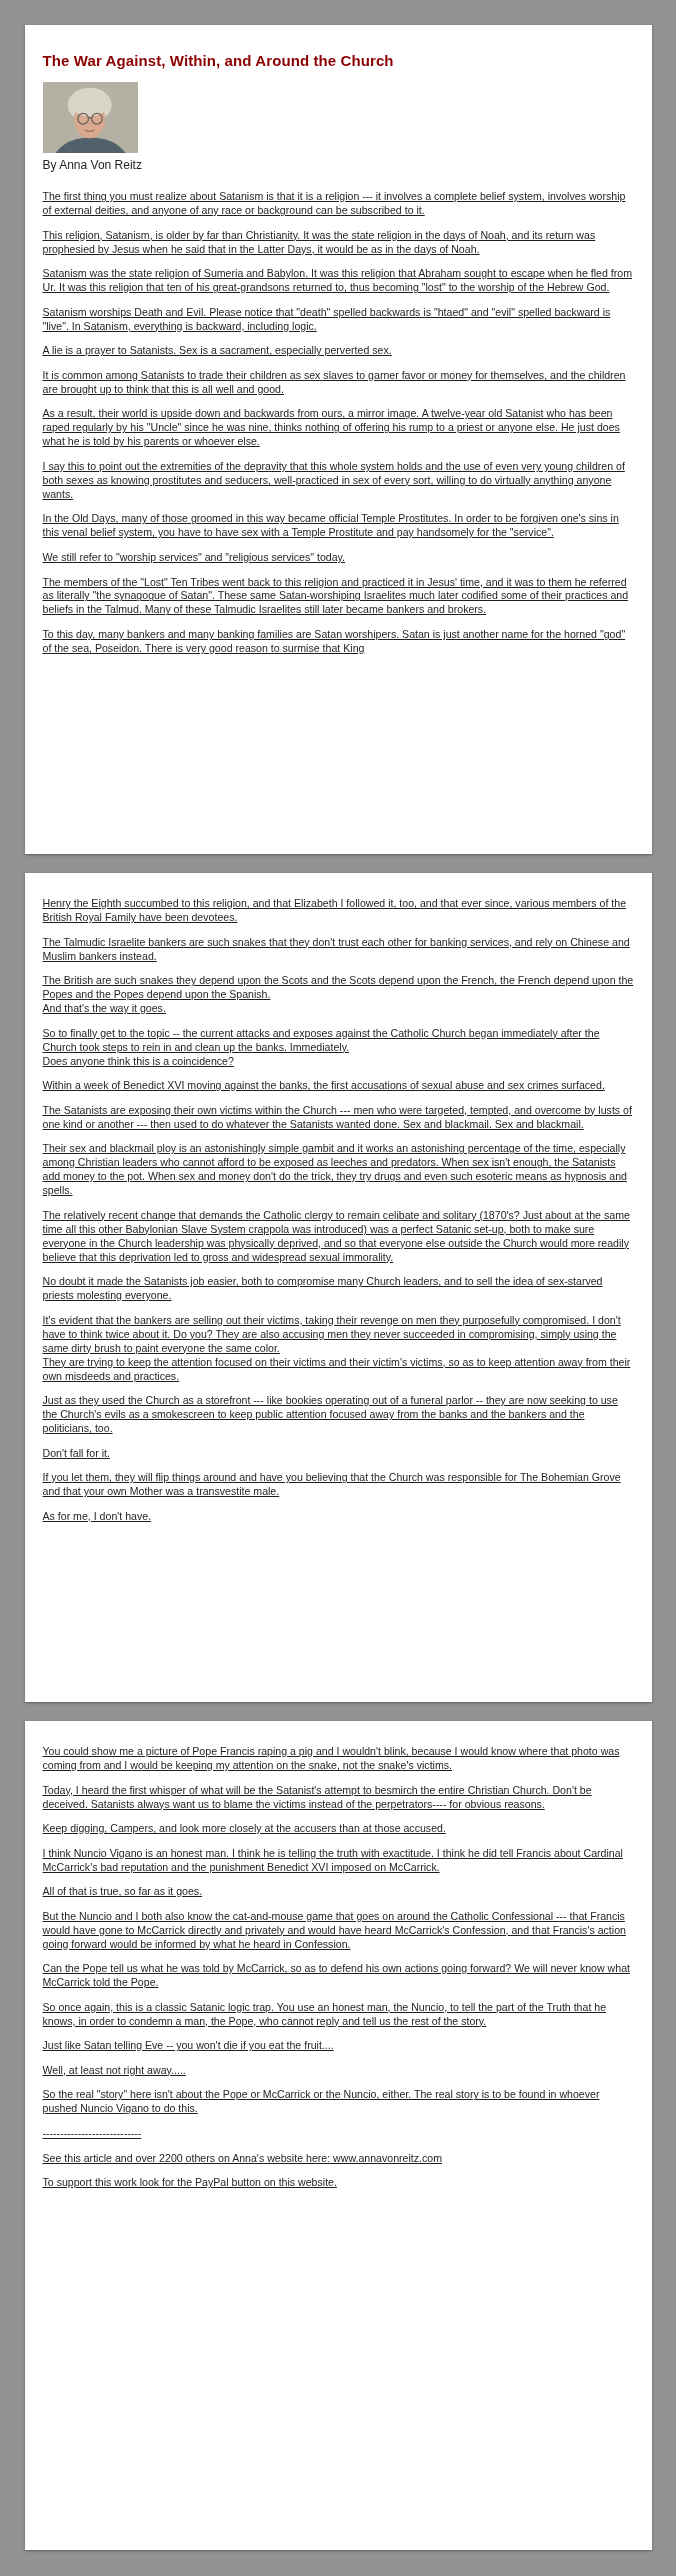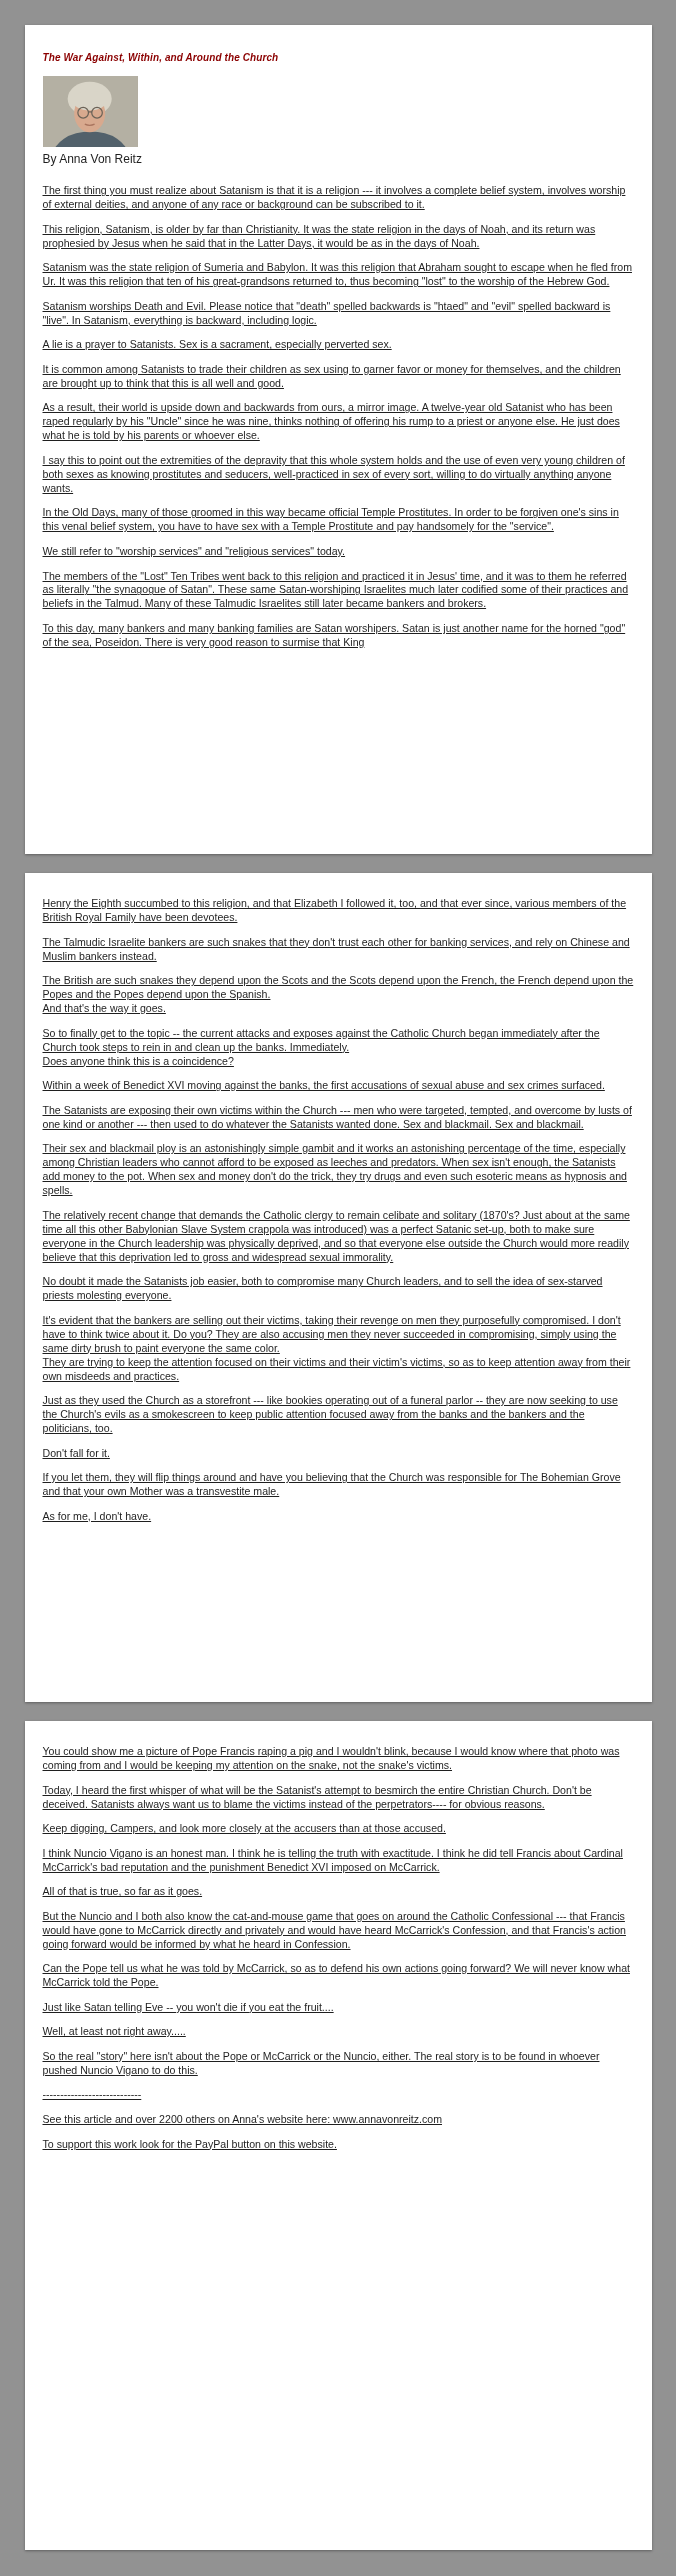--- a/index.html
+++ b/index.html
@@ -14,26 +14,25 @@
     width: 627px;
     height: 829px;
     background: #ffffff;
     margin: 0 auto 19px;
     padding: 24.5px 18px 24.5px 18px;
     box-shadow: 0 0.8px 2.5px rgba(0,0,0,0.35);
     overflow: hidden;
   }
   .page:last-child { margin-bottom: 0; }
   .title {
-    font-size: 10px;
+    font-size: 15px;
     font-weight: 700;
     color: #8B0000;
     margin: 3.3px 0 13px 0;
     letter-spacing: 0.1px;
-    font-style: italic;
   }
   .photo {
     width: 95px;
     height: 71px;
     margin: 0 0 4.9px 0;
     overflow: hidden;
     background: #b3ada0;
   }
   .byline {
     font-size: 12px;
@@ -74,21 +73,21 @@
     </div>
 
     <div class="byline">By Anna Von Reitz</div>
 
     <div class="page-body">
         <p class="para">The first thing you must realize about Satanism is that it is a religion --- it involves a complete belief system, involves worship of external deities, and anyone of any race or background can be subscribed to it.</p>
         <p class="para">This religion, Satanism, is older by far than Christianity. It was the state religion in the days of Noah, and its return was prophesied by Jesus when he said that in the Latter Days, it would be as in the days of Noah.</p>
         <p class="para">Satanism was the state religion of Sumeria and Babylon. It was this religion that Abraham sought to escape when he fled from Ur. It was this religion that ten of his great-grandsons returned to, thus becoming "lost" to the worship of the Hebrew God.</p>
         <p class="para">Satanism worships Death and Evil. Please notice that "death" spelled backwards is "htaed" and "evil" spelled backward is "live". In Satanism, everything is backward, including logic.</p>
         <p class="para">A lie is a prayer to Satanists. Sex is a sacrament, especially perverted sex.</p>
-        <p class="para">It is common among Satanists to trade their children as sex using to garner favor or money for themselves, and the children are brought up to think that this is all well and good.</p>
+        <p class="para">It is common among Satanists to trade their children as sex slaves to garner favor or money for themselves, and the children are brought up to think that this is all well and good.</p>
         <p class="para">As a result, their world is upside down and backwards from ours, a mirror image. A twelve-year old Satanist who has been raped regularly by his "Uncle" since he was nine, thinks nothing of offering his rump to a priest or anyone else. He just does what he is told by his parents or whoever else.</p>
         <p class="para">I say this to point out the extremities of the depravity that this whole system holds and the use of even very young children of both sexes as knowing prostitutes and seducers, well-practiced in sex of every sort, willing to do virtually anything anyone wants.</p>
         <p class="para">In the Old Days, many of those groomed in this way became official Temple Prostitutes. In order to be forgiven one's sins in this venal belief system, you have to have sex with a Temple Prostitute and pay handsomely for the "service".</p>
         <p class="para">We still refer to "worship services" and "religious services" today.</p>
         <p class="para">The members of the "Lost" Ten Tribes went back to this religion and practiced it in Jesus' time, and it was to them he referred as literally "the synagogue of Satan". These same Satan-worshiping Israelites much later codified some of their practices and beliefs in the Talmud. Many of these Talmudic Israelites still later became bankers and brokers.</p>
         <p class="para">To this day, many bankers and many banking families are Satan worshipers. Satan is just another name for the horned "god" of the sea, Poseidon. There is very good reason to surmise that King</p>
       </div>
   </section>
 
   <section class="page">
@@ -115,20 +114,21 @@
 
   <section class="page">
     <div class="page-body">
         <p class="para">You could show me a picture of Pope Francis raping a pig and I wouldn't blink, because I would know where that photo was coming from and I would be keeping my attention on the snake, not the snake's victims.</p>
         <p class="para">Today, I heard the first whisper of what will be the Satanist's attempt to besmirch the entire Christian Church. Don't be deceived. Satanists always want us to blame the victims instead of the perpetrators---- for obvious reasons.</p>
         <p class="para">Keep digging, Campers, and look more closely at the accusers than at those accused.</p>
         <p class="para">I think Nuncio Vigano is an honest man. I think he is telling the truth with exactitude. I think he did tell Francis about Cardinal McCarrick's bad reputation and the punishment Benedict XVI imposed on McCarrick.</p>
         <p class="para">All of that is true, so far as it goes.</p>
         <p class="para">But the Nuncio and I both also know the cat-and-mouse game that goes on around the Catholic Confessional --- that Francis would have gone to McCarrick directly and privately and would have heard McCarrick's Confession, and that Francis's action going forward would be informed by what he heard in Confession.</p>
         <p class="para">Can the Pope tell us what he was told by McCarrick, so as to defend his own actions going forward? We will never know what McCarrick told the Pope.</p>
+        <p class="para">So once again, this is a classic Satanic logic trap. You use an honest man, the Nuncio, to tell the part of the Truth that he knows, in order to condemn a man, the Pope, who cannot reply and tell us the rest of the story.</p>
         <p class="para">Just like Satan telling Eve -- you won't die if you eat the fruit....</p>
         <p class="para">Well, at least not right away.....</p>
         <p class="para">So the real "story" here isn't about the Pope or McCarrick or the Nuncio, either. The real story is to be found in whoever pushed Nuncio Vigano to do this.</p>
         <p class="para">----------------------------</p>
         <p class="para">See this article and over 2200 others on Anna's website here: www.annavonreitz.com</p>
         <p class="para">To support this work look for the PayPal button on this website.</p>
       </div>
   </section>
 
 </div>

